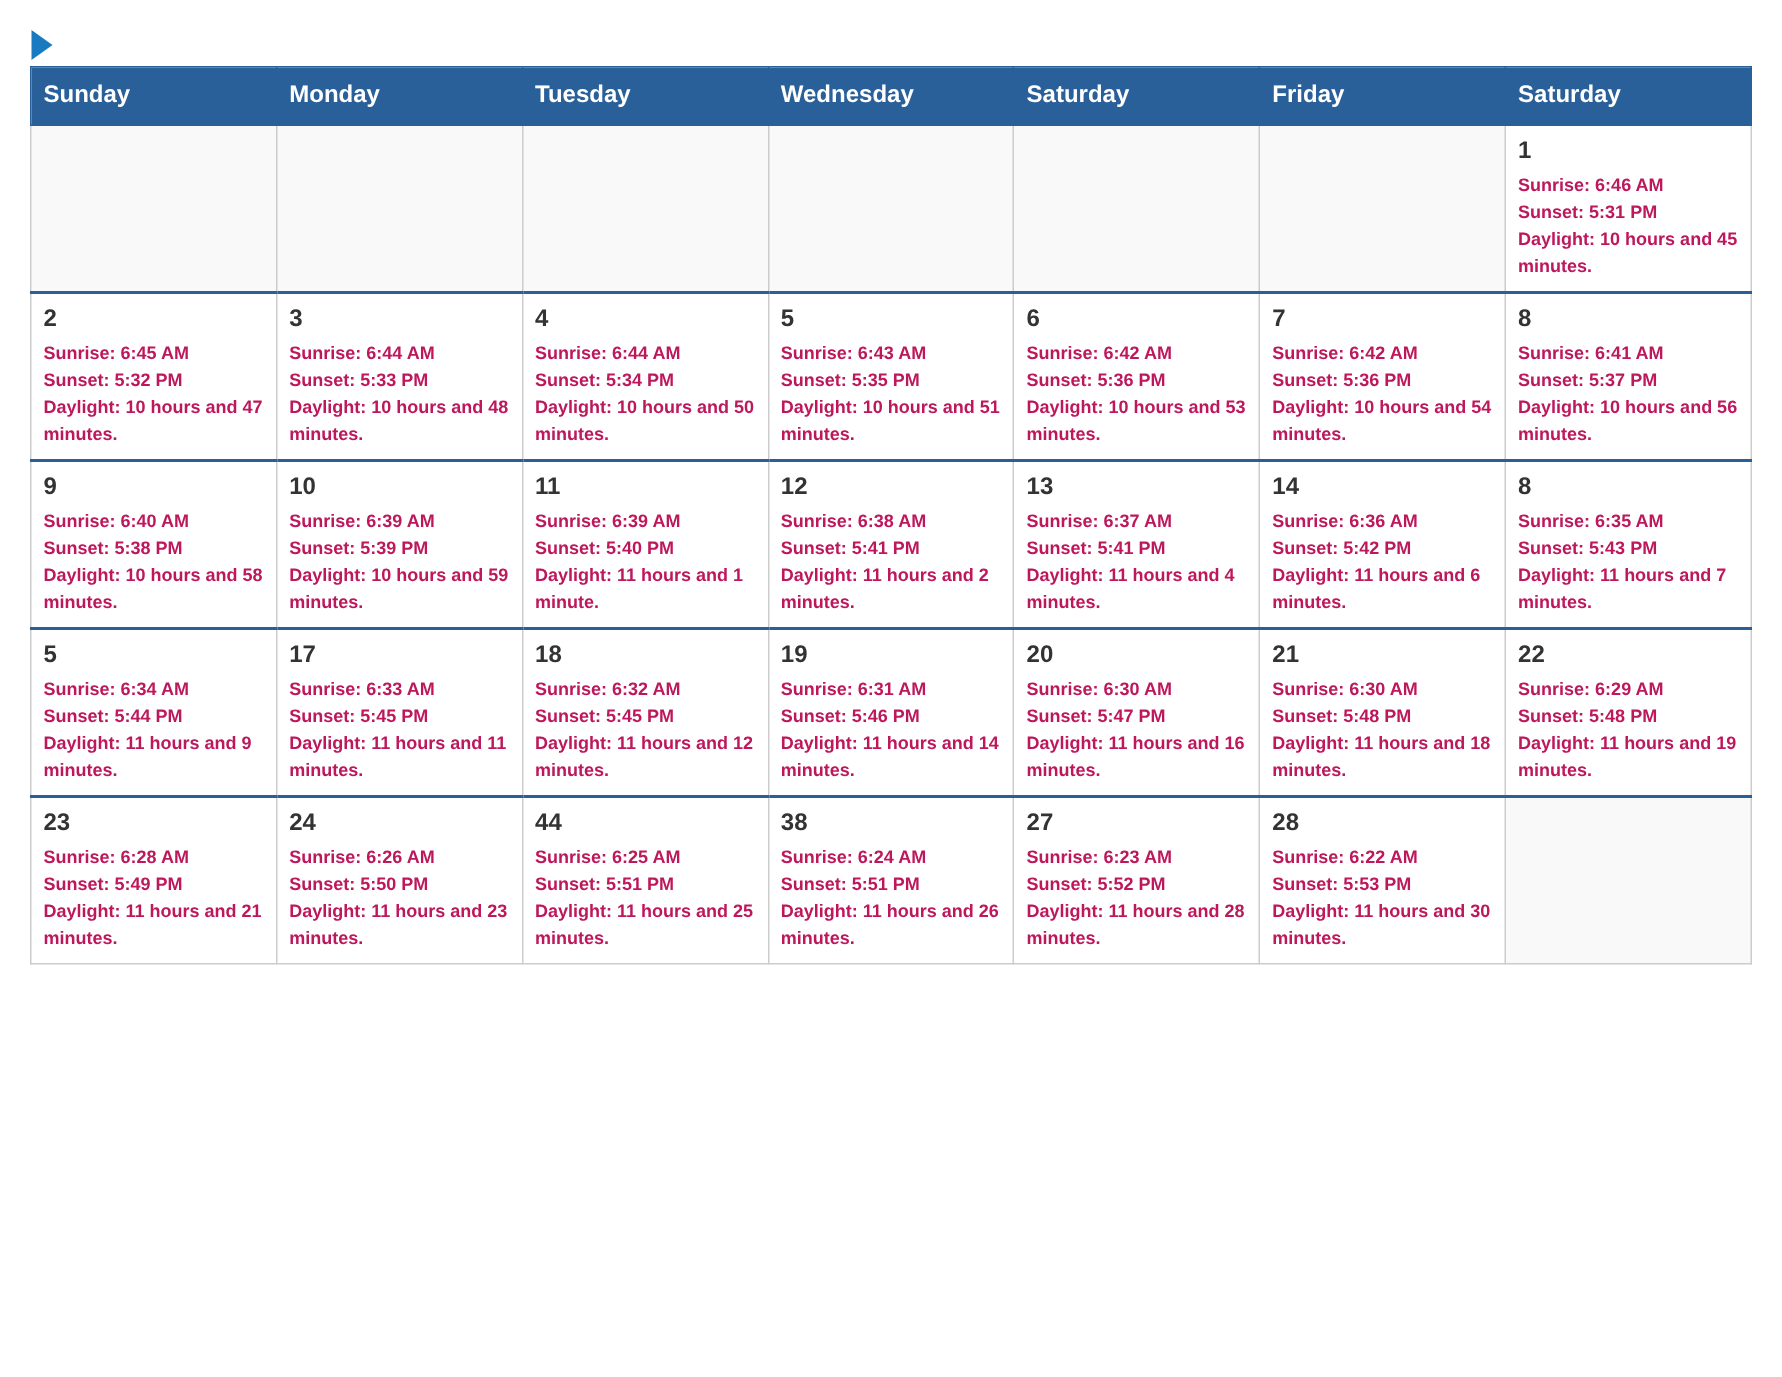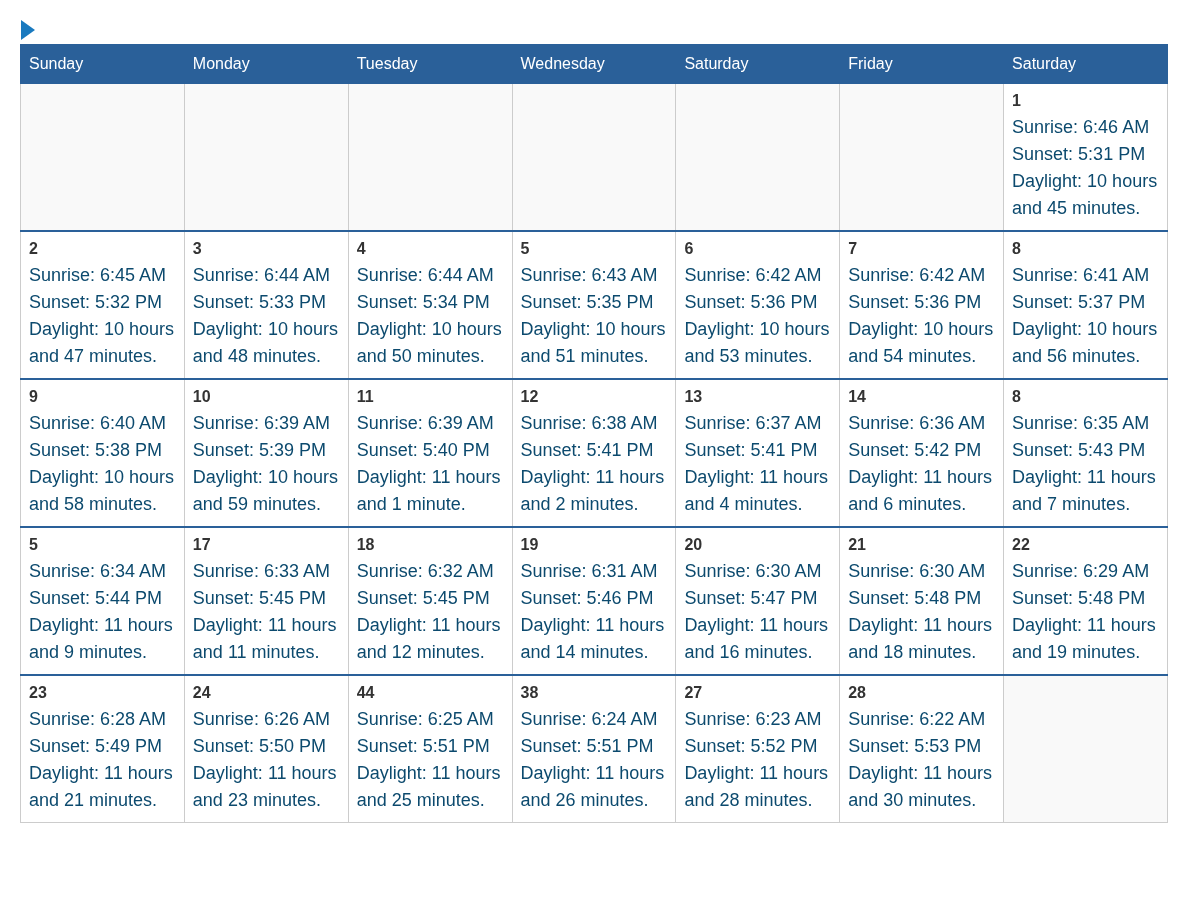--- a/index.html
+++ b/index.html
@@ -33,43 +33,44 @@
       width: 100%;
       border-collapse: collapse;
       margin-top: 10px;
     }
     .calendar th {
       background-color: #2a6099;
       color: #fff;
       padding: 10px 8px;
       text-align: left;
       font-size: 16px;
-      font-weight: normal;
+      font-weight: bold;
       border: 1px solid #2a6099;
     }
     .calendar td {
       vertical-align: top;
       padding: 8px;
       border: 1px solid #ccc;
       width: 14.28%;
       min-height: 100px;
       font-size: 13px;
       color: #333;
     }
     .day-number {
       font-size: 16px;
       font-weight: bold;
       color: #333;
       display: block;
       margin-bottom: 4px;
     }
     .day-info {
-      font-size: 18px;
+      font-size: 12px;
       line-height: 1.5;
-      color: #0c4a6e;
+      color: #be185d;
+      font-weight: bold;
     }
     .empty-cell {
       background: #f9f9f9;
     }
     .row-border td {
       border-top: 2px solid #2a6099;
     }
     .logo-container {
       display: flex;
       align-items: center;

